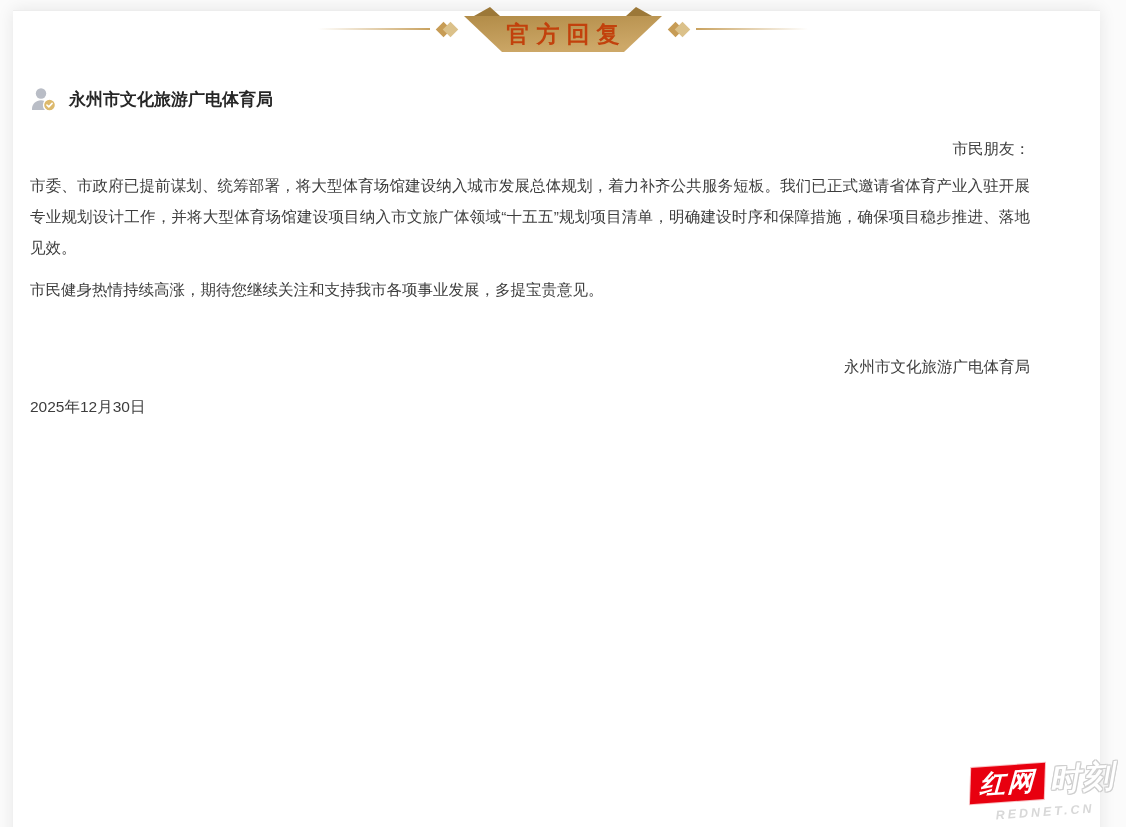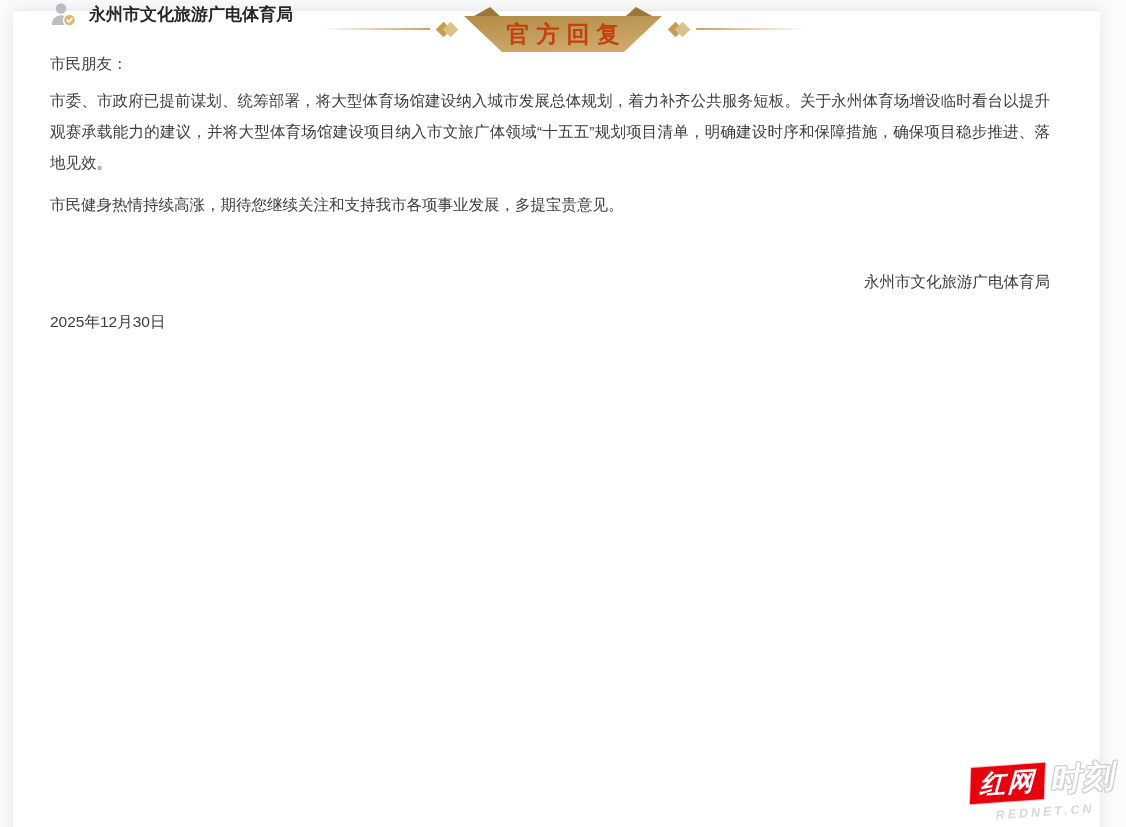--- a/index.html
+++ b/index.html
@@ -21,26 +21,26 @@
   .diamond{display:inline-block;width:11px;height:11px;transform:rotate(45deg);}
   .diamond.dark{background:#c79c55;}
   .diamond.light{background:#dbc18a;margin-left:-4px;}
   .ribbon{position:relative;width:198px;height:46px;}
   .ribbon svg{display:block;}
   .ribbon-title{position:absolute;left:0;right:0;top:13px;text-align:center;
     font-family:"DejaVu Serif","Liberation Serif",serif;font-weight:700;
     font-size:23px;color:#c2410c;letter-spacing:7px;text-indent:7px;}
 
   
-  .content{position:relative;width:1000px;margin:0 auto 0 50px;
+  .content{position:relative;width:1000px;margin:0 auto 0 30px;padding-top:85px;
     color:#3d3d3d;font-size:15.5px;line-height:31px;}
   .dept-row{display:flex;align-items:center;height:28px;}
   .avatar{width:26px;height:26px;flex:0 0 26px;}
   .dept-name{margin-left:13px;font-size:17px;font-weight:700;color:#262626;}
-  .salutation{margin:20px 0 6px;}
+  .salutation{margin:20px 0 6px;text-align:right;}
   .para{margin:0 0 11px;text-align:justify;}
   .signature{margin:46px 0 0;text-align:right;}
   .date{margin:9px 0 0;text-align:left;}
   p{margin:0;}
 
   
   .watermark{position:absolute;right:10px;bottom:8px;z-index:10;
     transform:rotate(-4deg);text-align:center;}
   .wm-row{display:flex;align-items:center;}
   .wm-red{display:inline-block;background:#e8000f;color:#fff;font-weight:900;
@@ -95,21 +95,21 @@
           <path d="M2 23c0-5.2 4-8.7 9-8.7s9 3.5 9 8.7v1H2z" fill="#b9bdc6"></path>
           <circle cx="19.5" cy="19" r="6" fill="#dcb96d" stroke="#ffffff" stroke-width="1.4"></circle>
           <path d="M16.9 19l1.9 1.9 3.3-3.5" stroke="#ffffff" stroke-width="1.6" fill="none" stroke-linecap="round" stroke-linejoin="round"></path>
         </svg>
       </span>
       <span class="dept-name">永州市文化旅游广电体育局</span>
     </div>
 
     <p class="salutation">市民朋友：</p>
 
-    <p class="para">市委、市政府已提前谋划、统筹部署，将大型体育场馆建设纳入城市发展总体规划，着力补齐公共服务短板。关于永州体育场增设临时看台以提升观赛承载能力的建议，并将大型体育场馆建设项目纳入市文旅广体领域“十五五”规划项目清单，明确建设时序和保障措施，确保项目稳步推进、落地见效。</p>
+    <p class="para">市委、市政府已提前谋划、统筹部署，将大型体育场馆建设纳入城市发展总体规划，着力补齐公共服务短板。我们已正式邀请省体育产业入驻开展专业规划设计工作，并将大型体育场馆建设项目纳入市文旅广体领域“十五五”规划项目清单，明确建设时序和保障措施，确保项目稳步推进、落地见效。</p>
     <p class="para">市民健身热情持续高涨，期待您继续关注和支持我市各项事业发展，多提宝贵意见。</p>
 
     <p class="signature">永州市文化旅游广电体育局</p>
     <p class="date">2025年12月30日</p>
   </div>
 
   <div class="watermark">
     <div class="wm-row">
       <span class="wm-red">红网</span>
       <span class="wm-outline">时刻</span>

